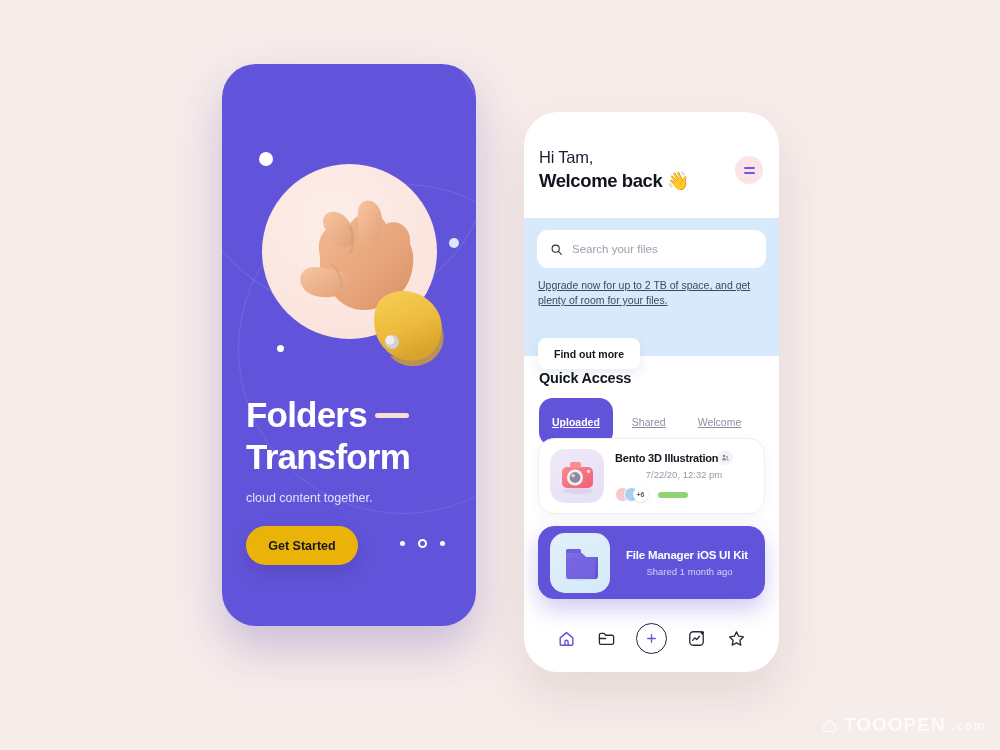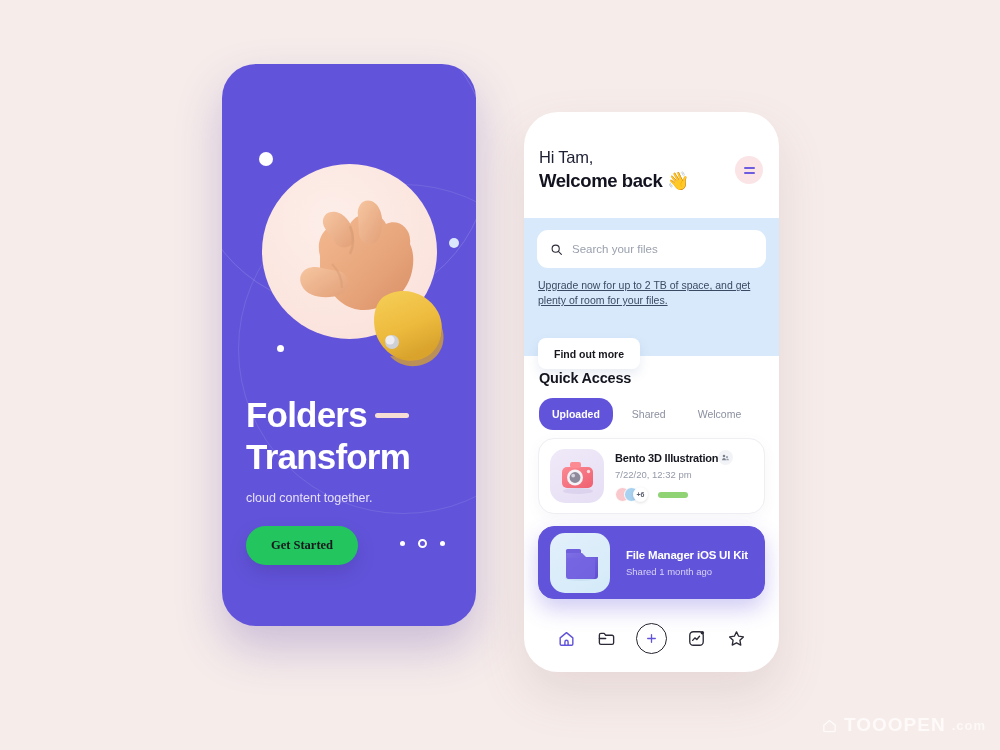--- a/index.html
+++ b/index.html
@@ -62,26 +62,26 @@
     display: inline-block; width: 34px; height: 5px;
     background: #f7ded5; border-radius: 3px;
     vertical-align: middle; margin-left: 8px; margin-bottom: 4px;
   }
   .subcopy {
     margin-top: 12px; color: #e6e1f8; font-size: 12.5px; line-height: 17px;
   }
   .cta {
     position: absolute; left: 24px; top: 462px;
     width: 112px; height: 39px; border-radius: 20px;
-    background: #22c55e; color: #16161d;
+    background: #eab308; color: #16161d;
     font-size: 12.5px; font-weight: 700;
     display: flex; align-items: center; justify-content: center;
     box-shadow: 0 8px 18px rgba(40,20,90,.18);
     cursor: pointer; border: 0;
-    font-family: Liberation Serif, serif;
+    font-family: Liberation Sans, sans-serif;
   }
   .pager { position: absolute; left: 178px; top: 475px; display: flex; align-items: center; gap: 13px; }
   .pg { width: 5px; height: 5px; border-radius: 50%; background: #ffffff; }
   .pg.cur {
     width: 9px; height: 9px; background: transparent;
     border: 2.4px solid #ffffff;
   }
 
   
   .phone-right {
@@ -135,23 +135,23 @@
     font-family: "Liberation Sans", sans-serif;
     margin-top: 23px;
   }
 
   .qa-title {
     position: absolute; left: 15px; top: 258px;
     font-size: 14.5px; font-weight: 700; color: #14151f; letter-spacing: -0.2px;
   }
   .tabs { position: absolute; left: 15px; top: 286px; display: flex; align-items: center; gap: 6px; }
   .tab {
-    font-size: 10.5px; padding: 10px 13px; border-radius: 14px;
+    font-size: 10.5px; padding: 18px 13px; border-radius: 14px;
     color: #8b90a0; cursor: pointer; background: transparent; border: 0;
-    font-family: "Liberation Sans", sans-serif; white-space: nowrap;
+    font-family: "Liberation Sans", sans-serif; white-space: nowrap; text-decoration: underline;
   }
   .tab.active { background: #6254da; color: #ffffff; font-weight: 700; }
 
   .file-card {
     position: absolute; left: 14px; width: 227px; border-radius: 16px;
     background: #ffffff; border: 1px solid #eeeef3;
     box-shadow: 0 4px 14px rgba(120,110,160,.06);
     display: flex; align-items: center; gap: 11px; padding: 11px;
     cursor: pointer;
   }
@@ -161,21 +161,21 @@
     box-shadow: 0 10px 22px rgba(98,84,218,.30);
     gap: 16px;
   }
   .thumb { width: 54px; height: 54px; border-radius: 15px; flex: 0 0 auto; }
   .thumb.cam { background: linear-gradient(150deg,#efe9f8,#e6dff5); }
   .thumb.fold { width: 60px; height: 60px; background: linear-gradient(150deg,#e2f0fb,#d4eaf8); }
   .fc-body { flex: 1 1 auto; min-width: 0; }
   .fc-title-row { display: flex; align-items: center; }
   .fc-title { font-size: 11px; font-weight: 700; color: #15161f; letter-spacing: -0.2px; white-space: nowrap; }
   .c2 .fc-title { color: #ffffff; font-size: 11.5px; }
-  .fc-sub { font-size: 9.5px; color: #9499a8; margin-top: 4px; }
+  .fc-sub { font-size: 9.5px; color: #9499a8; margin-top: 4px; text-align: center; }
   .c2 .fc-sub { color: #d7d2f5; margin-top: 5px; }
   .share-chip {
     width: 15px; height: 15px; border-radius: 50%; background: #f2f3f7;
     display: flex; align-items: center; justify-content: center; flex: 0 0 auto;
   }
   .meta-row { display: flex; align-items: center; gap: 10px; margin-top: 7px; }
   .avatars { display: flex; align-items: center; }
   .av { width: 15px; height: 15px; border-radius: 50%; border: 1.5px solid #fff; }
   .av:not(:first-child) { margin-left: -6px; }
   .av.p { background: #f9c8cd; }

